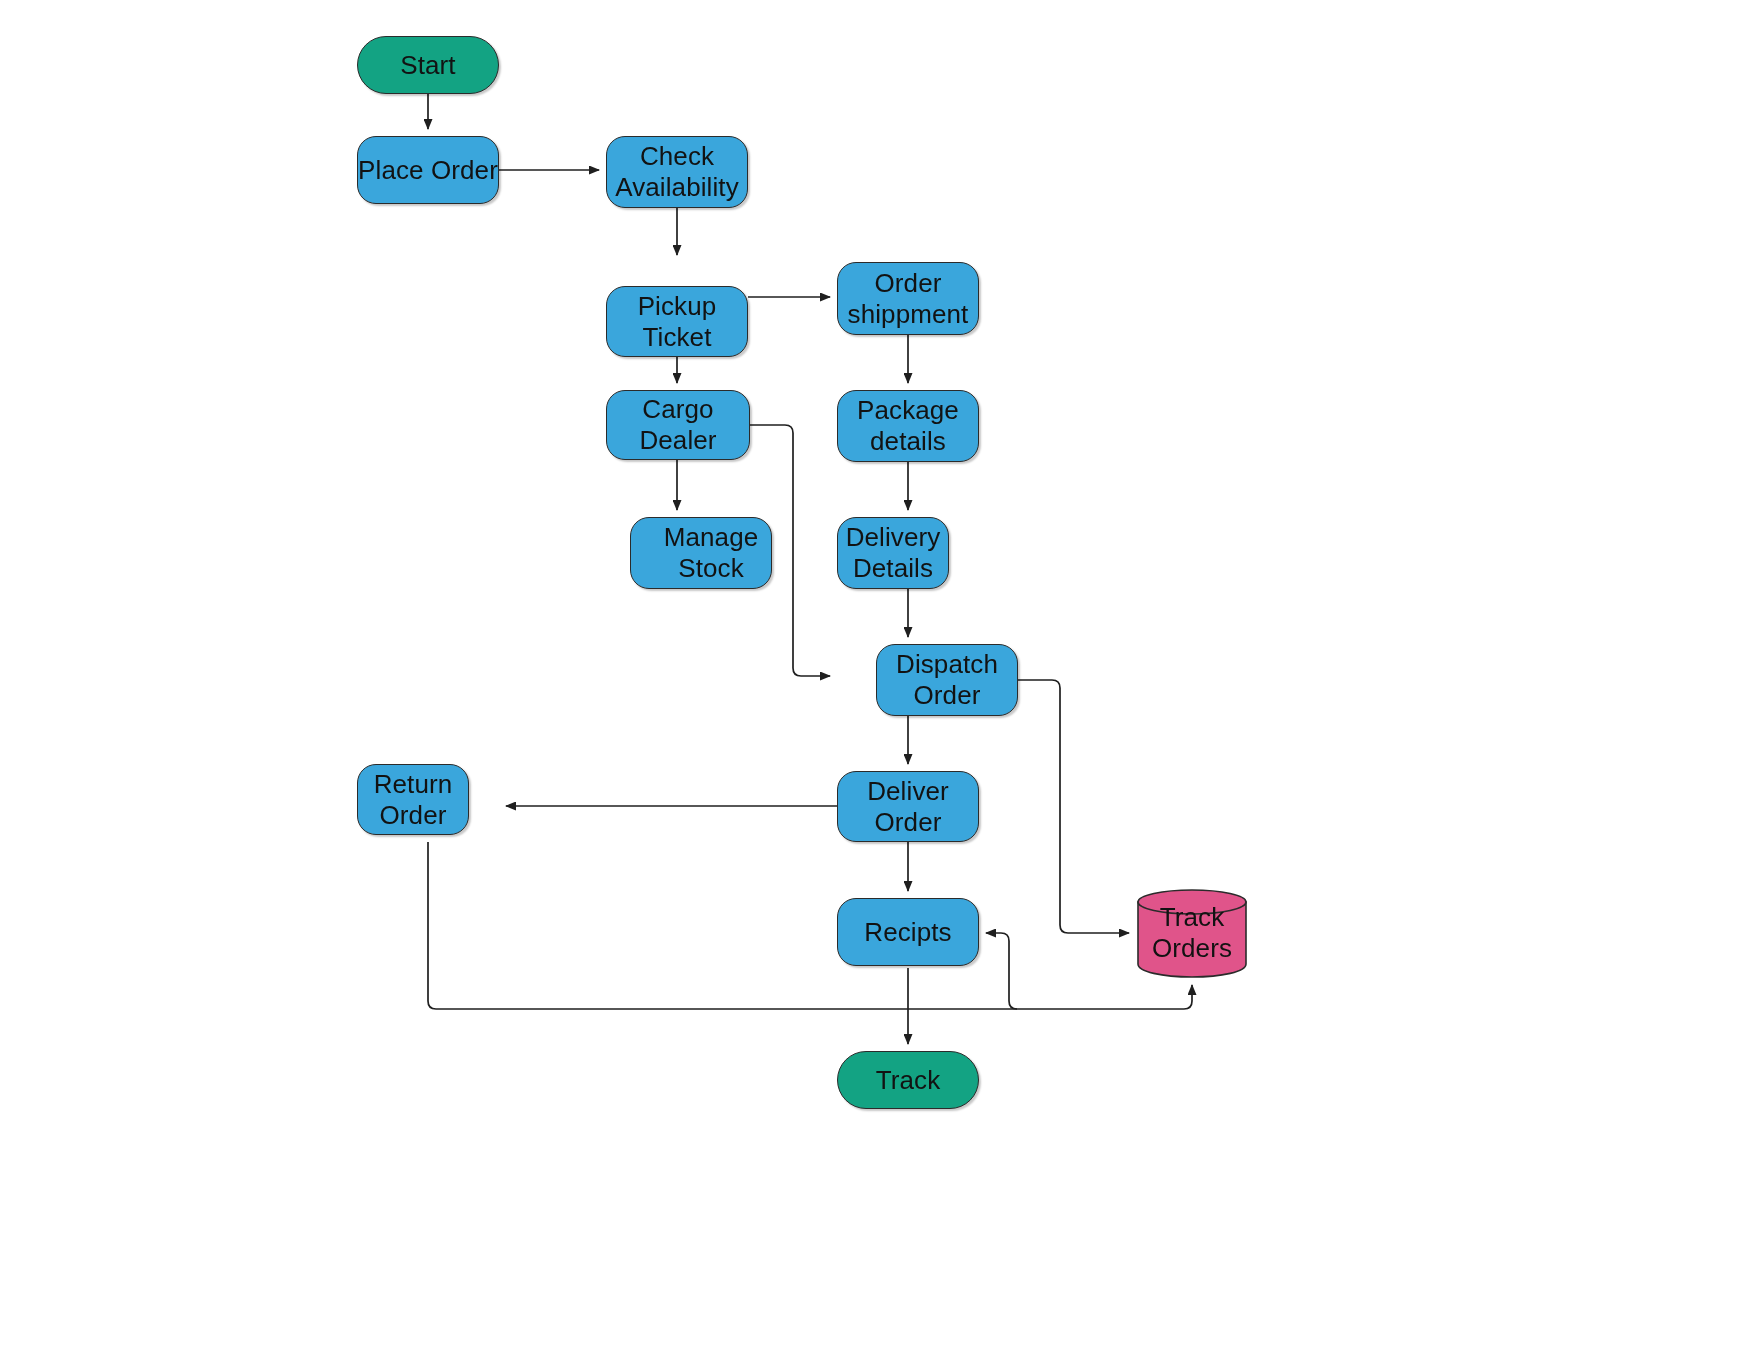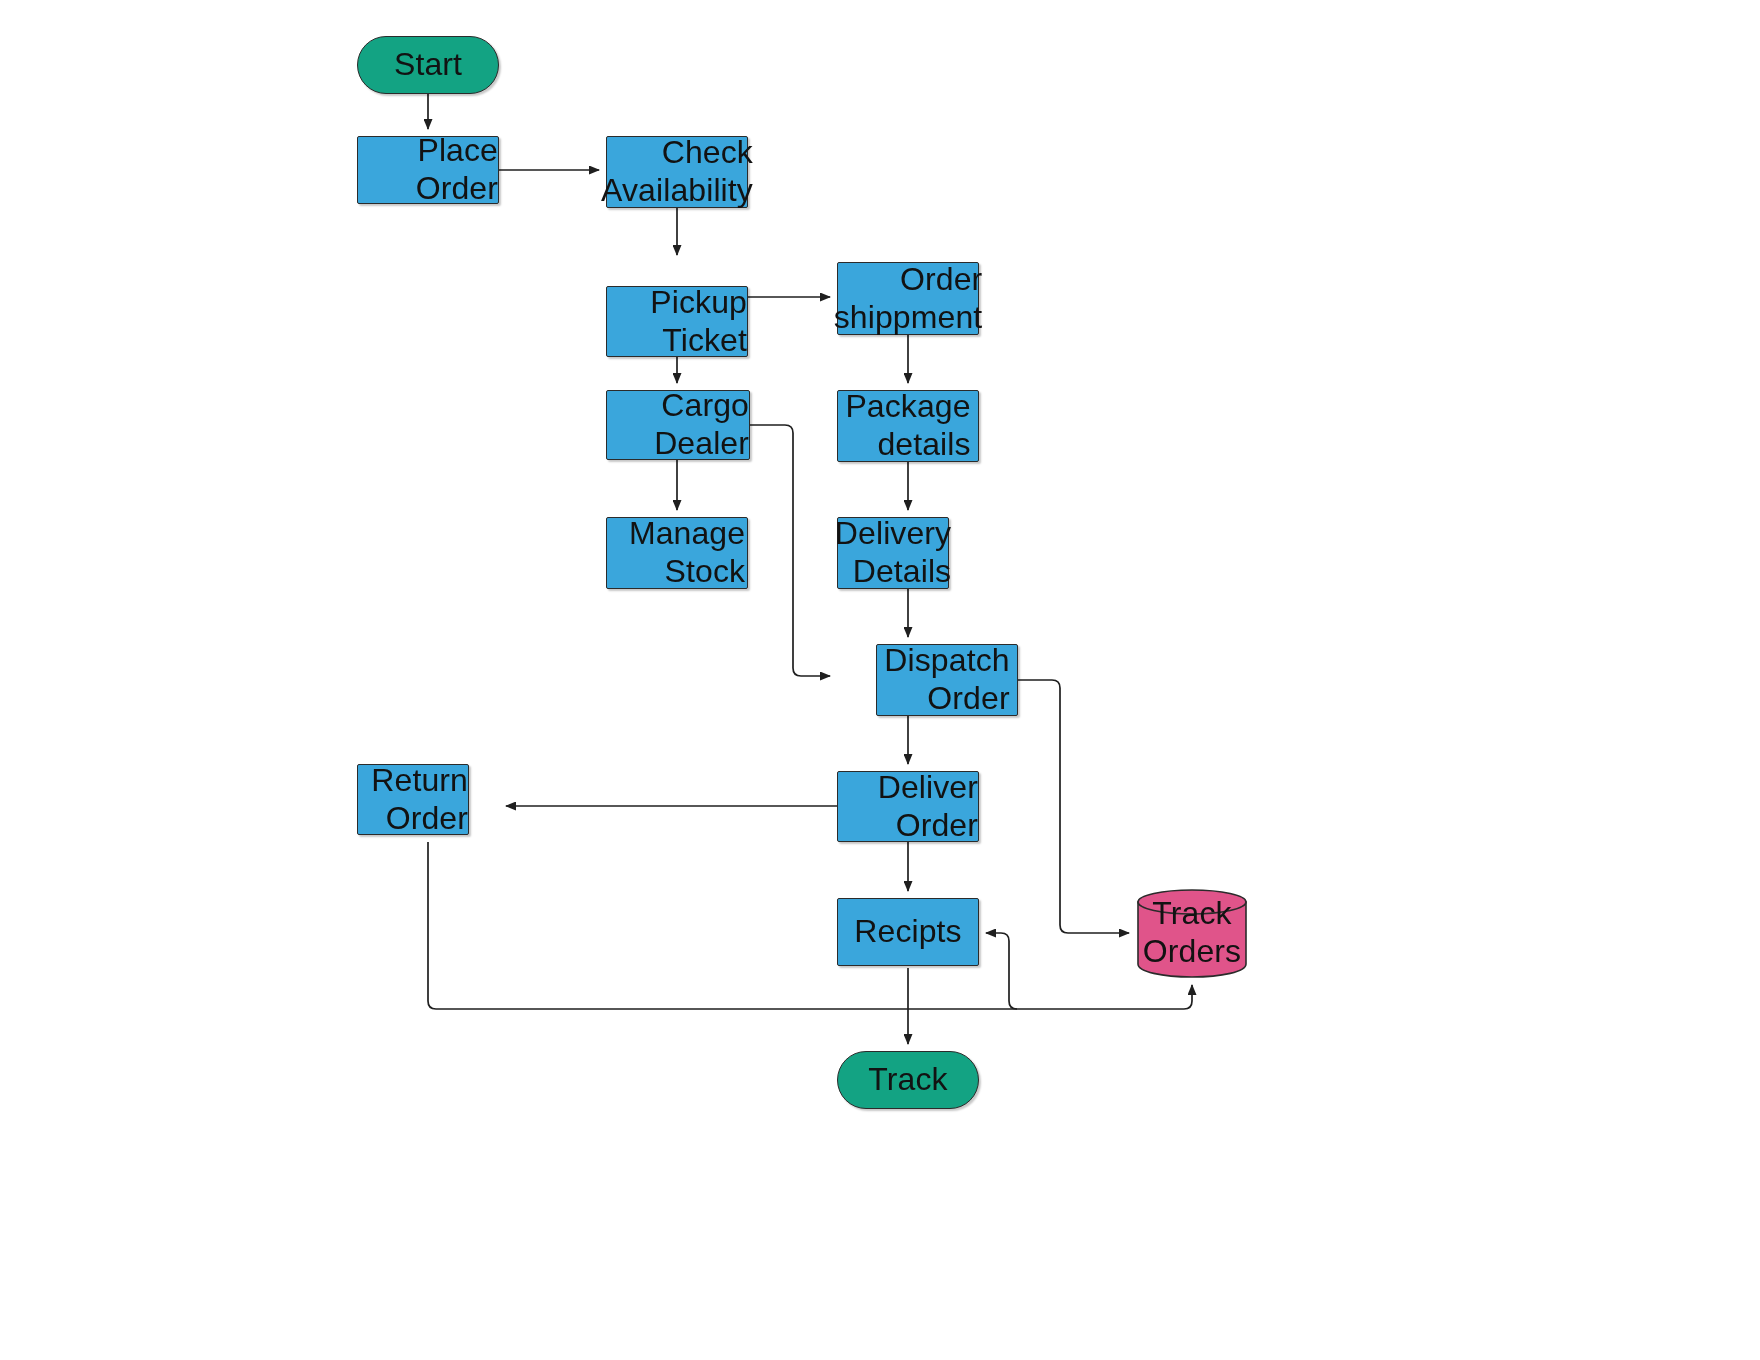--- a/index.html
+++ b/index.html
@@ -27,32 +27,31 @@
     height: 1360px;
   }
   .node {
     position: absolute;
     box-sizing: border-box;
     display: flex;
     align-items: center;
     justify-content: center;
     text-align: center;
     color: #121212;
-    font-size: 32px;
+    font-size: 26px;
     line-height: 1.18;
     letter-spacing: 0.1px;
     white-space: pre-line;
     z-index: 3;
   }
   .node.process {
     background: #3aa6dc;
     border: 1.6px solid #2b2b2b;
-    border-radius: 2px;
+    border-radius: 19px;
     box-shadow: 2px 2px 2px rgba(0,0,0,0.22);
-    text-align: right;
   }
   .node.terminator {
     background: #13a383;
     border: 1.6px solid #2b2b2b;
     border-radius: 40px;
     box-shadow: 2px 2px 2px rgba(0,0,0,0.22);
   }
   .node.database {
     background: transparent;
     border: none;
@@ -104,21 +103,21 @@
       <div class="node terminator" style="left: 357px; top: 36px; width: 142px; height: 58px;"><span class="label">Start</span></div>
       <div class="node process" style="left: 357px; top: 136px; width: 142px; height: 68px;"><span class="label">Place Order</span></div>
       <div class="node process" style="left: 606px; top: 136px; width: 142px; height: 72px;"><span class="label">Check
 Availability</span></div>
       <div class="node process" style="left: 606px; top: 262px; width: 142px; height: 71px; margin-top: 24px;"><span class="label">Pickup Ticket</span></div>
       <div class="node process" style="left: 837px; top: 262px; width: 142px; height: 73px;"><span class="label">Order
 shippment</span></div>
       <div class="node process" style="left: 606px; top: 390px; width: 144px; height: 70px;"><span class="label">Cargo Dealer</span></div>
       <div class="node process" style="left: 837px; top: 390px; width: 142px; height: 72px;"><span class="label">Package
 details</span></div>
-      <div class="node process" style="left: 606px; top: 517px; width: 142px; height: 72px; padding-left: 20px;"><span class="label">Manage
+      <div class="node process" style="left: 630px; top: 517px; width: 142px; height: 72px; padding-left: 20px;"><span class="label">Manage
 Stock</span></div>
       <div class="node process" style="left: 837px; top: 517px; width: 112px; height: 72px;"><span class="label">Delivery
 Details</span></div>
       <div class="node process" style="left: 837px; top: 644px; width: 142px; height: 72px; margin-left: 39px;"><span class="label">Dispatch
 Order</span></div>
       <div class="node process" style="left: 357px; top: 764px; width: 112px; height: 71px;"><span class="label">Return Order</span></div>
       <div class="node process" style="left: 837px; top: 771px; width: 142px; height: 71px;"><span class="label">Deliver Order</span></div>
       <div class="node process" style="left: 837px; top: 898px; width: 142px; height: 68px;"><span class="label">Recipts</span></div>
       <div class="node database" style="left: 1136px; top: 888px; width: 112px; height: 90px;"><svg class="db-shape" viewBox="0 0 112 90" preserveAspectRatio="none">
           <path d="M2,14 L2,76 C2,83.7 26,89 56,89 C86,89 110,83.7 110,76 L110,14 Z" fill="#e0548a" stroke="#2b2b2b" stroke-width="1.6"></path>

